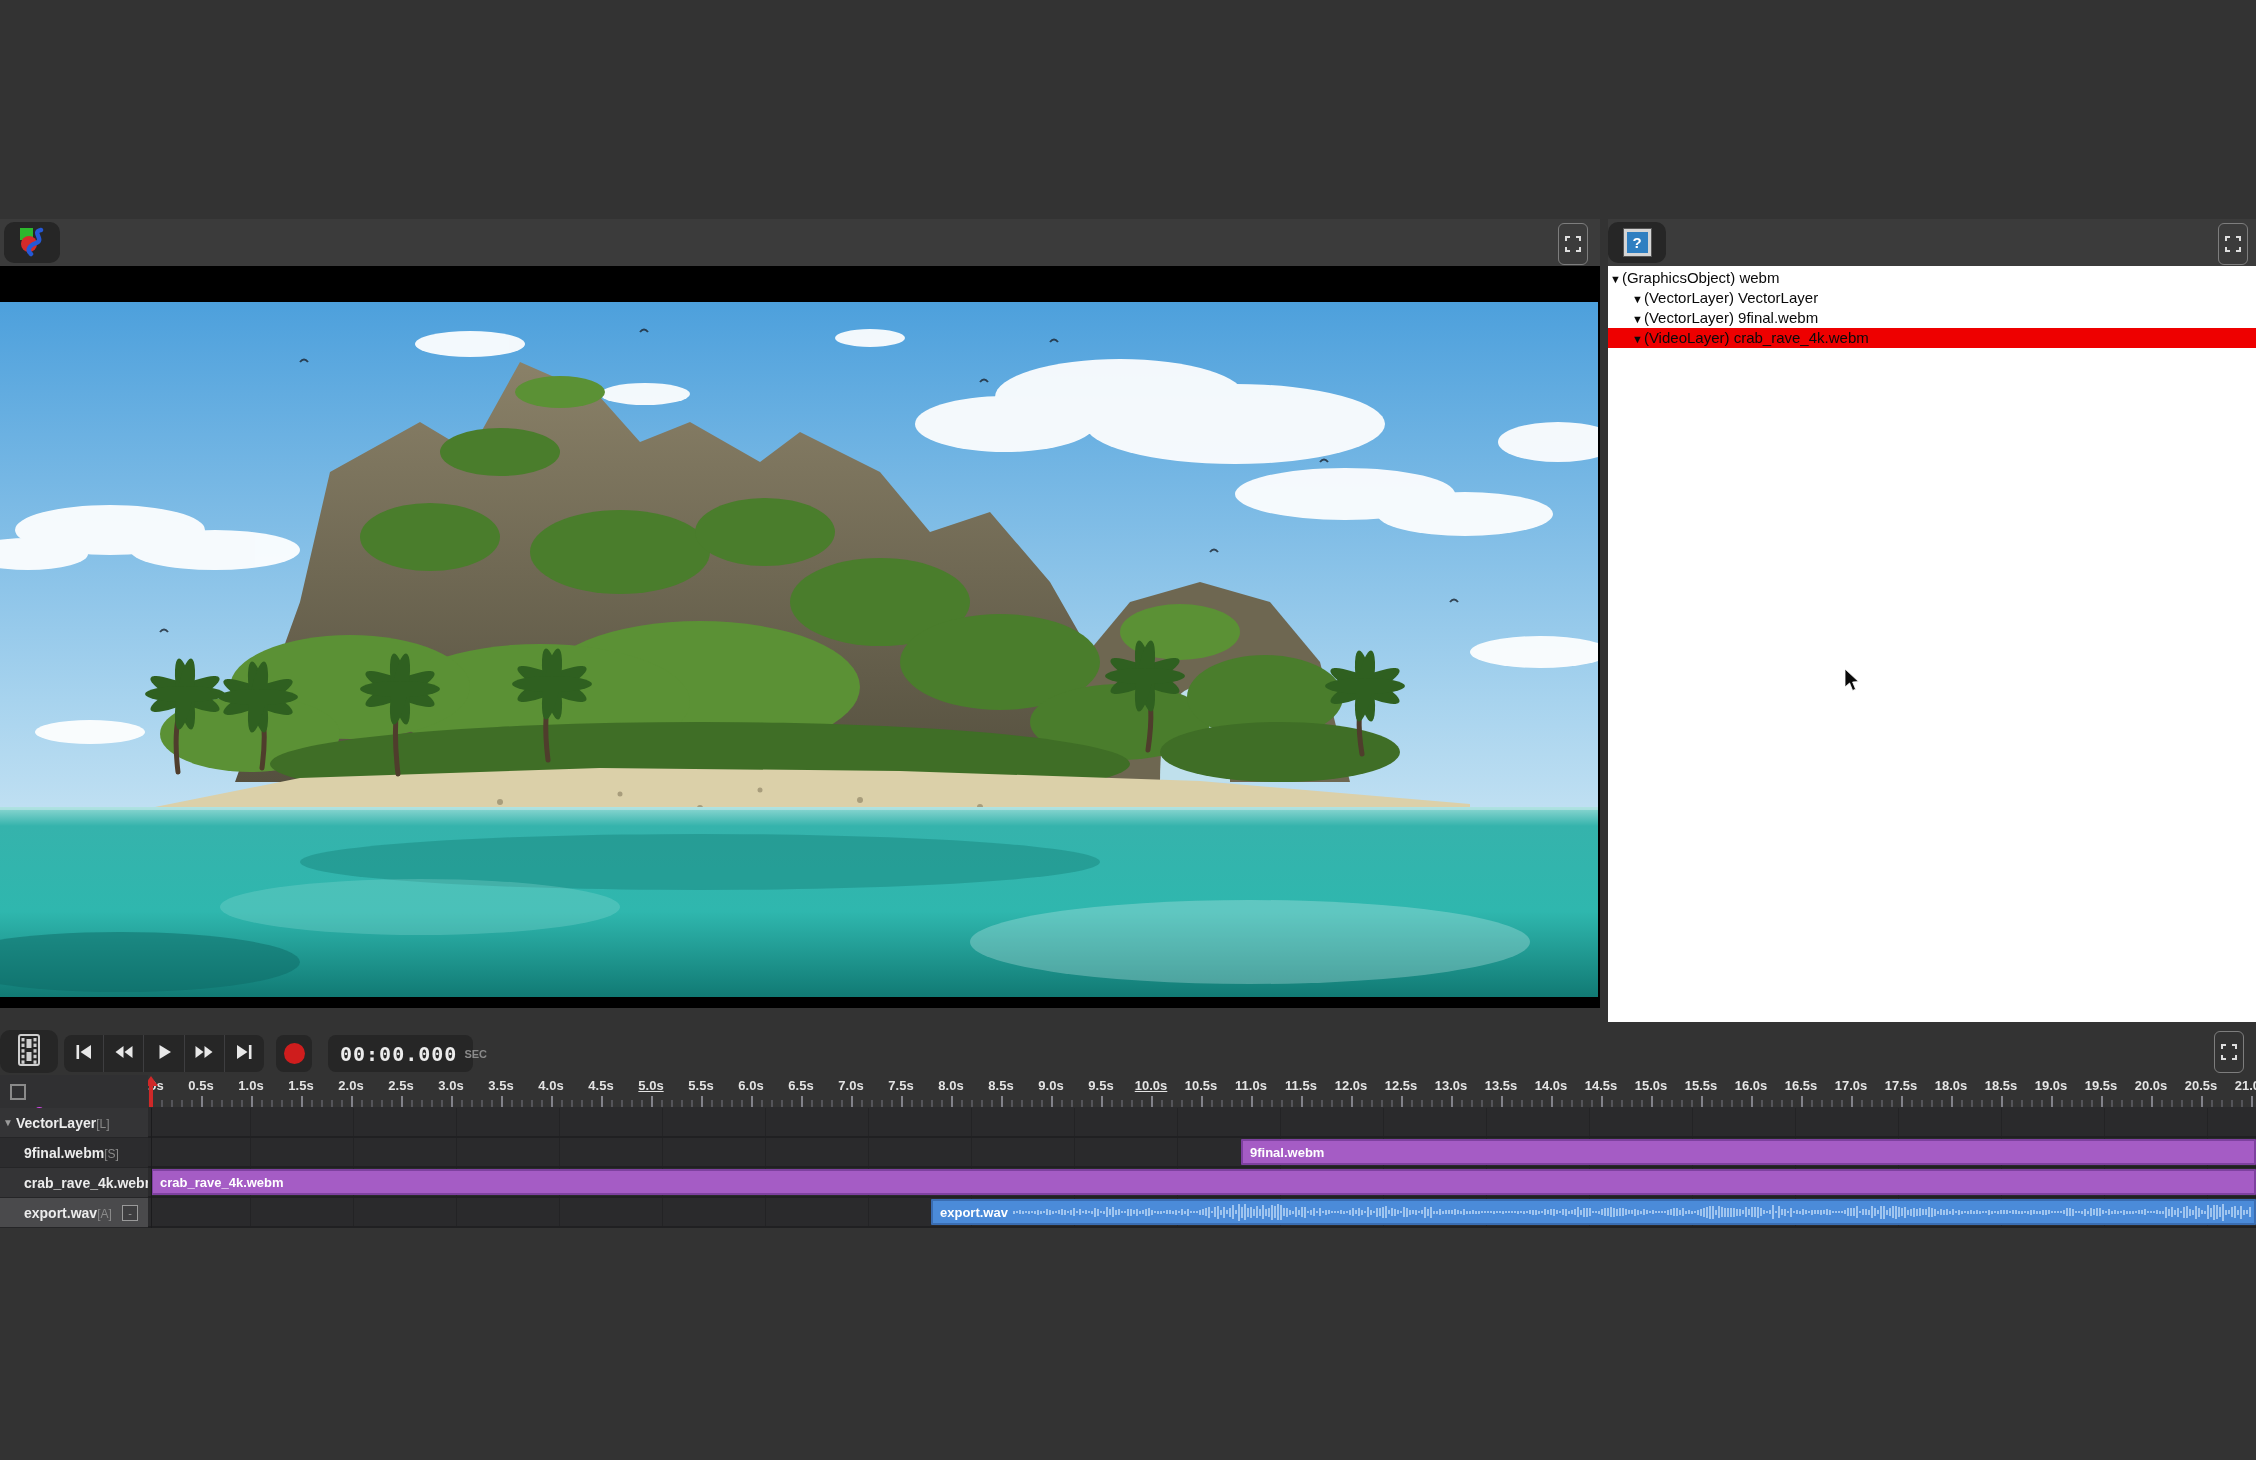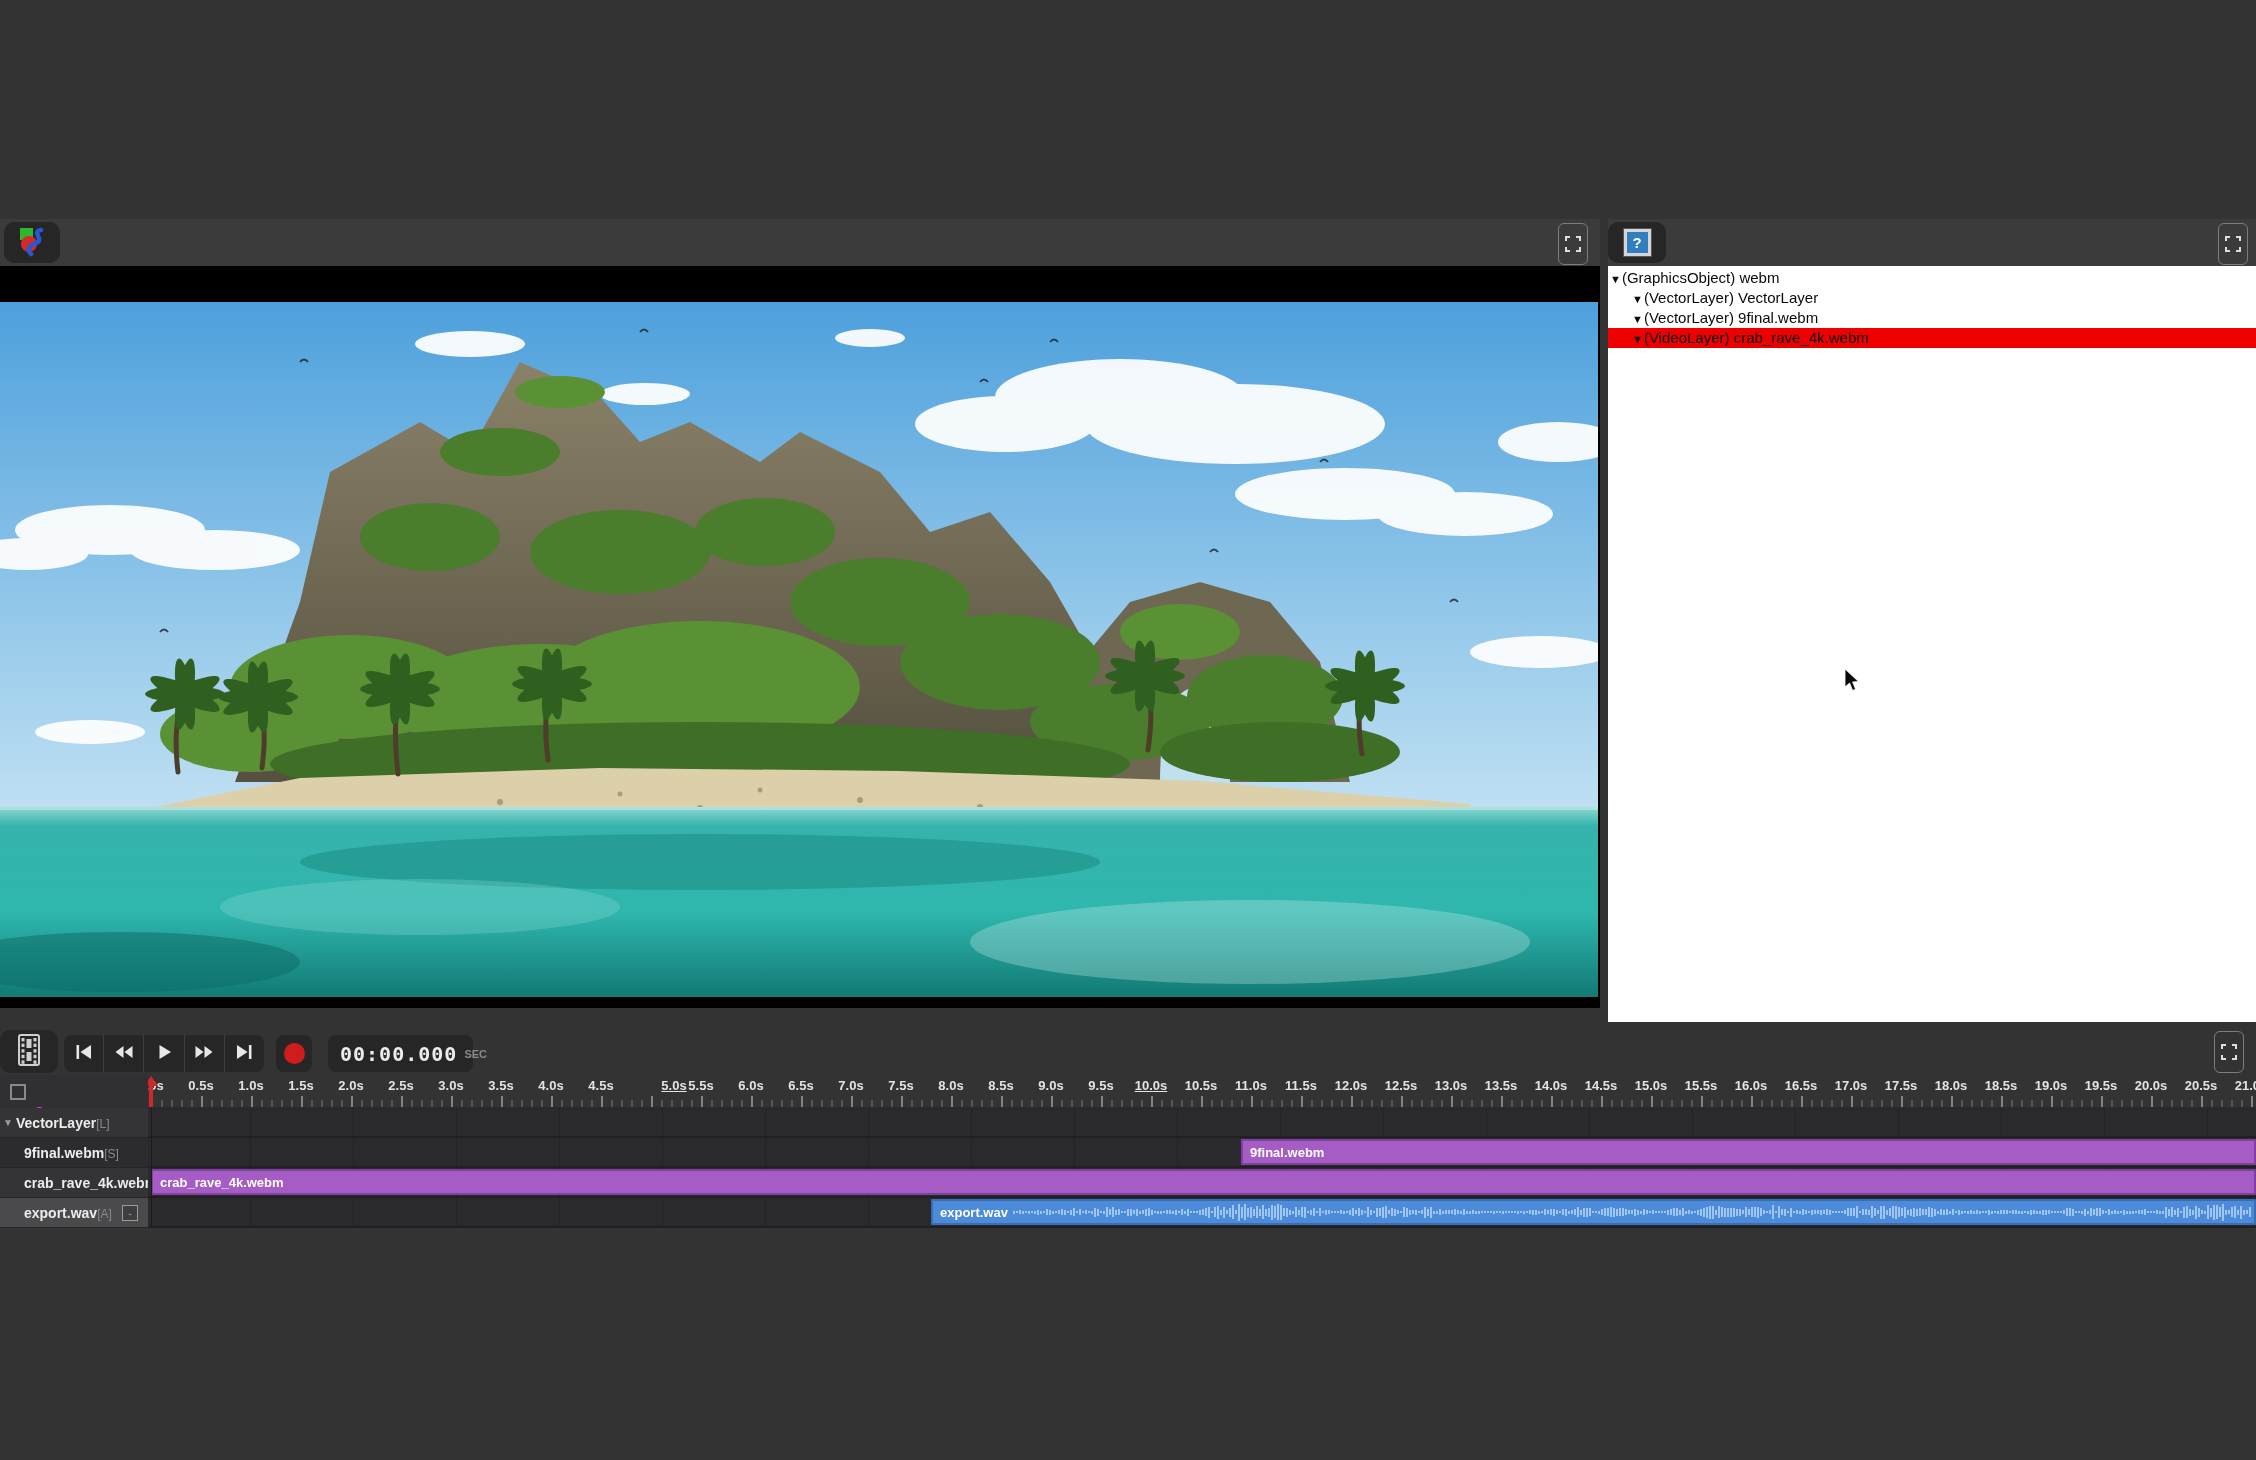--- a/index.html
+++ b/index.html
@@ -348,21 +348,21 @@
           <span class="rlabel" style="left: 3px;">0.0s</span>
           <span class="rlabel" style="left: 53px;">0.5s</span>
           <span class="rlabel" style="left: 103px;">1.0s</span>
           <span class="rlabel" style="left: 153px;">1.5s</span>
           <span class="rlabel" style="left: 203px;">2.0s</span>
           <span class="rlabel" style="left: 253px;">2.5s</span>
           <span class="rlabel" style="left: 303px;">3.0s</span>
           <span class="rlabel" style="left: 353px;">3.5s</span>
           <span class="rlabel" style="left: 403px;">4.0s</span>
           <span class="rlabel" style="left: 453px;">4.5s</span>
-          <span class="rlabel" style="left: 526px; text-decoration: underline;">5.0s</span>
+          <span class="rlabel" style="left: 503px; text-decoration: underline;">5.0s</span>
           <span class="rlabel" style="left: 553px;">5.5s</span>
           <span class="rlabel" style="left: 603px;">6.0s</span>
           <span class="rlabel" style="left: 653px;">6.5s</span>
           <span class="rlabel" style="left: 703px;">7.0s</span>
           <span class="rlabel" style="left: 753px;">7.5s</span>
           <span class="rlabel" style="left: 803px;">8.0s</span>
           <span class="rlabel" style="left: 853px;">8.5s</span>
           <span class="rlabel" style="left: 903px;">9.0s</span>
           <span class="rlabel" style="left: 953px;">9.5s</span>
           <span class="rlabel" style="left: 1003px; text-decoration: underline;">10.0s</span>

